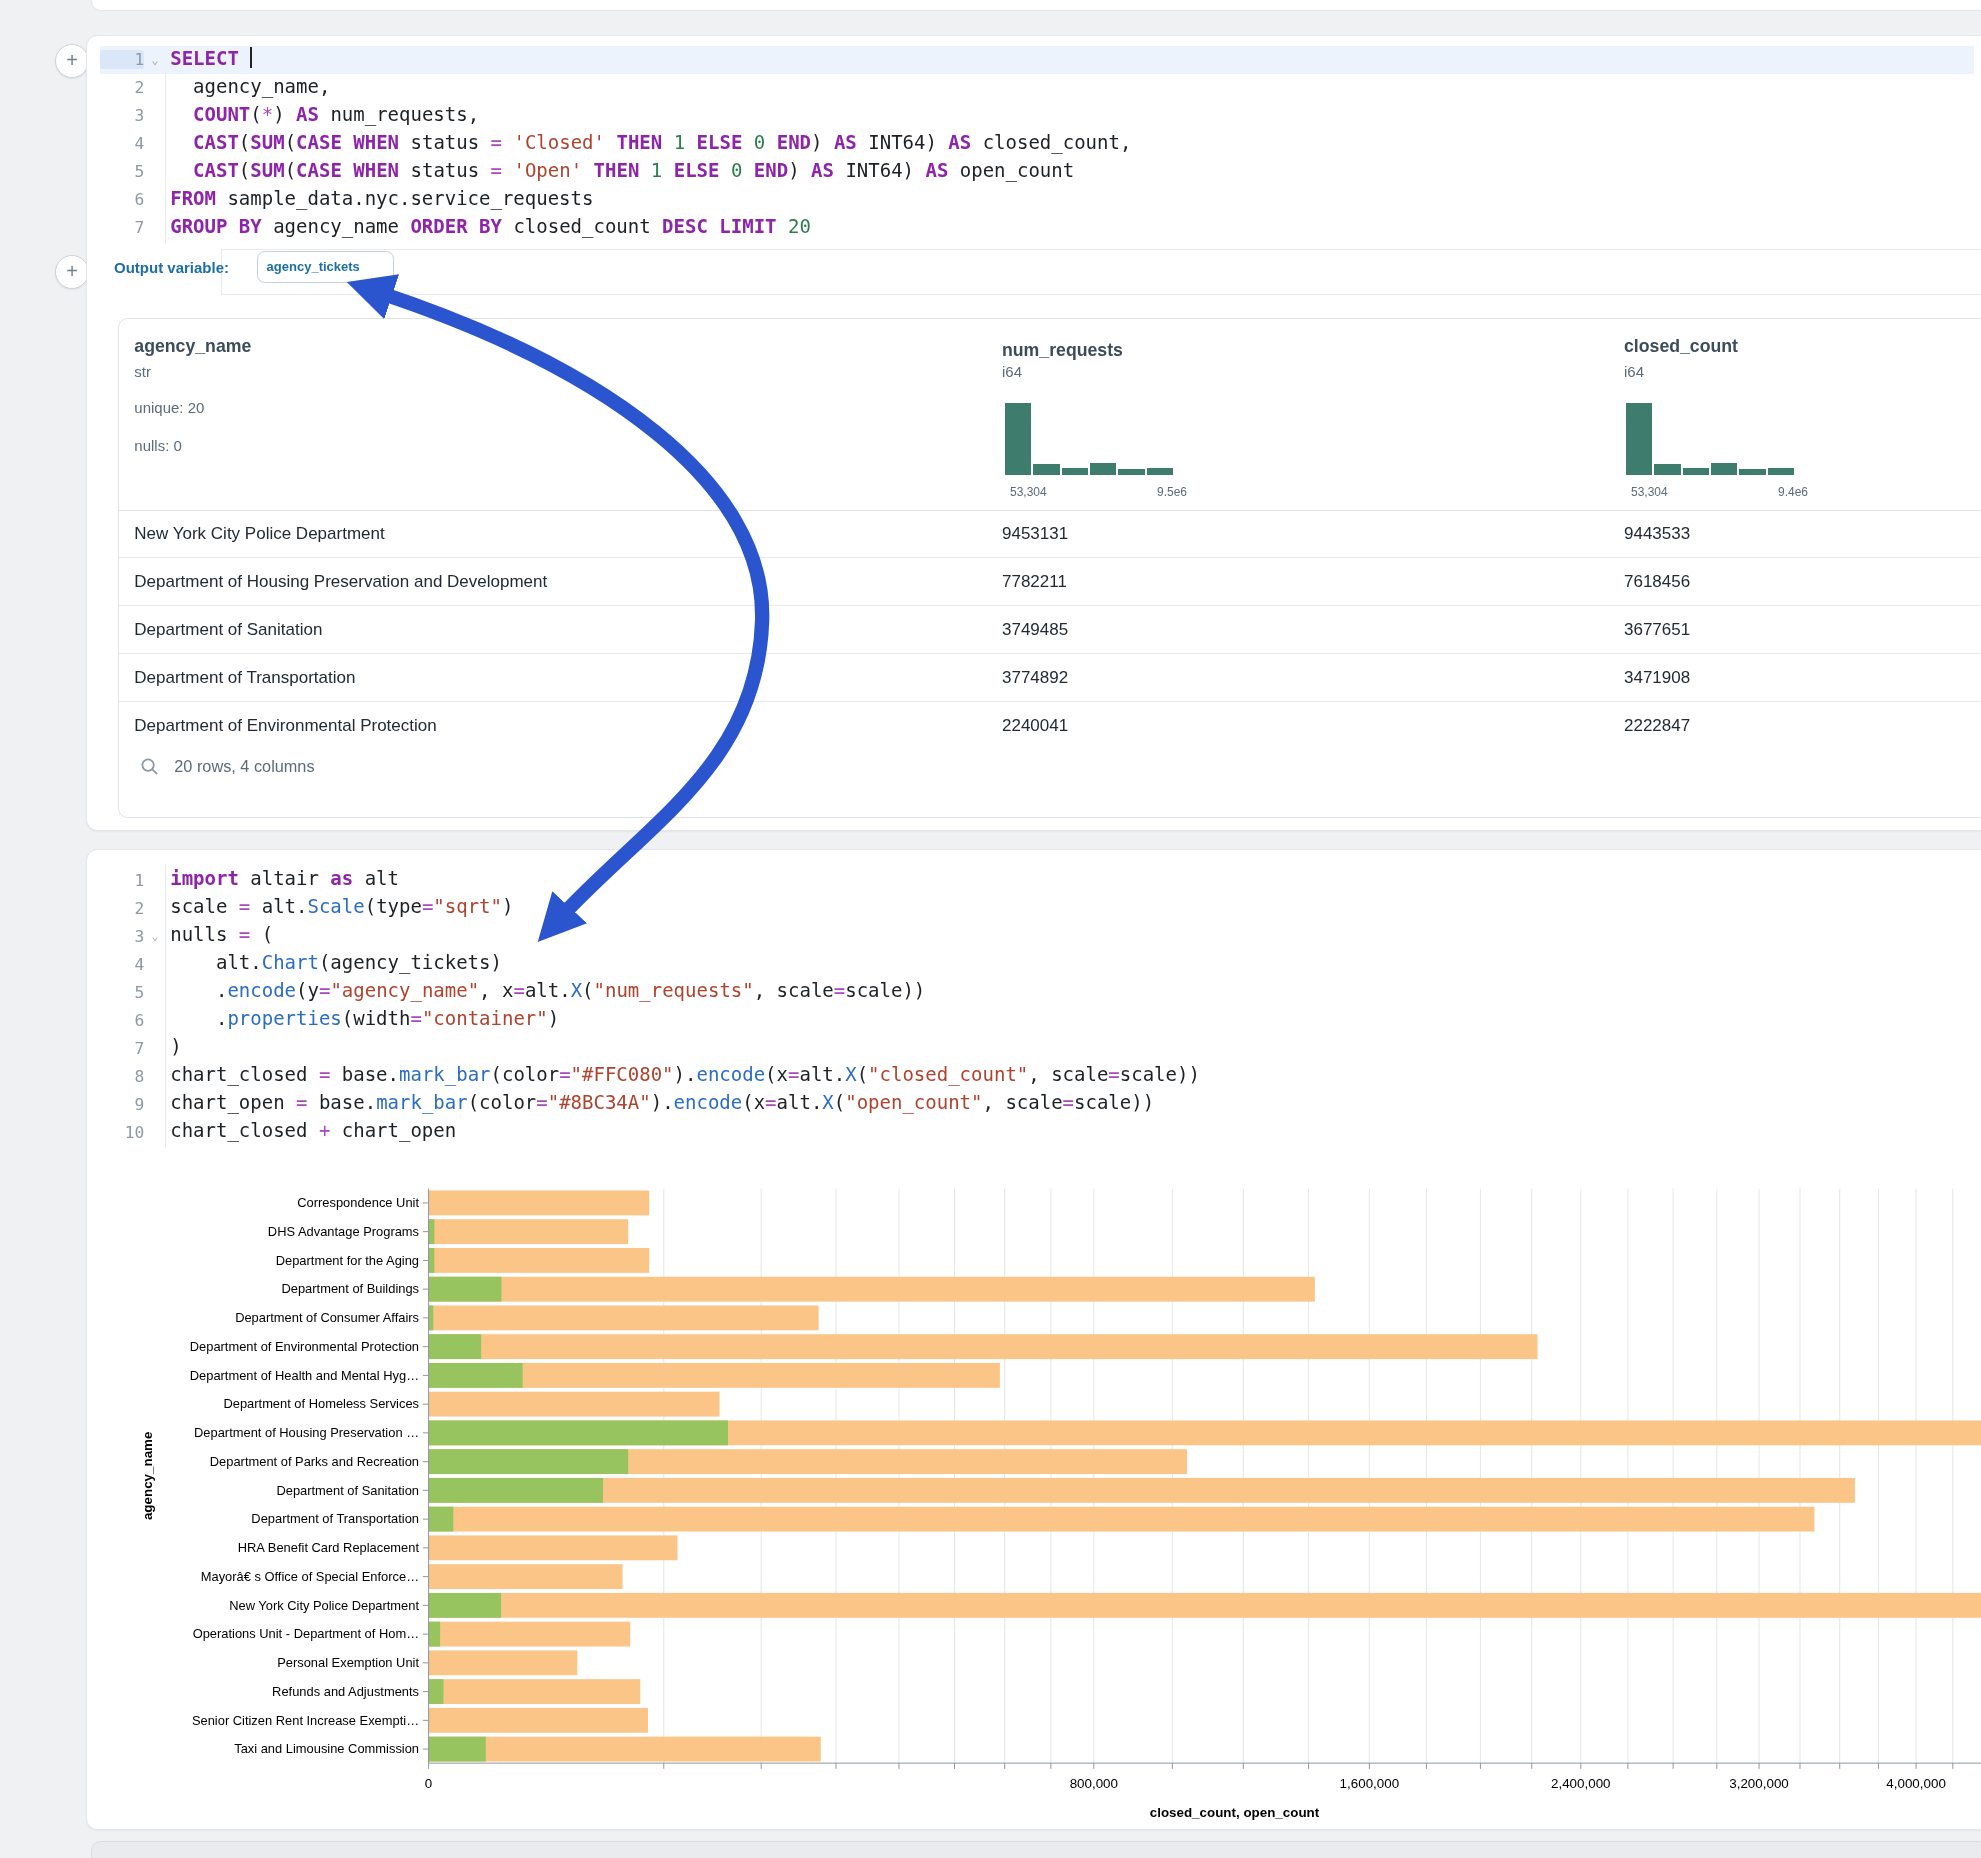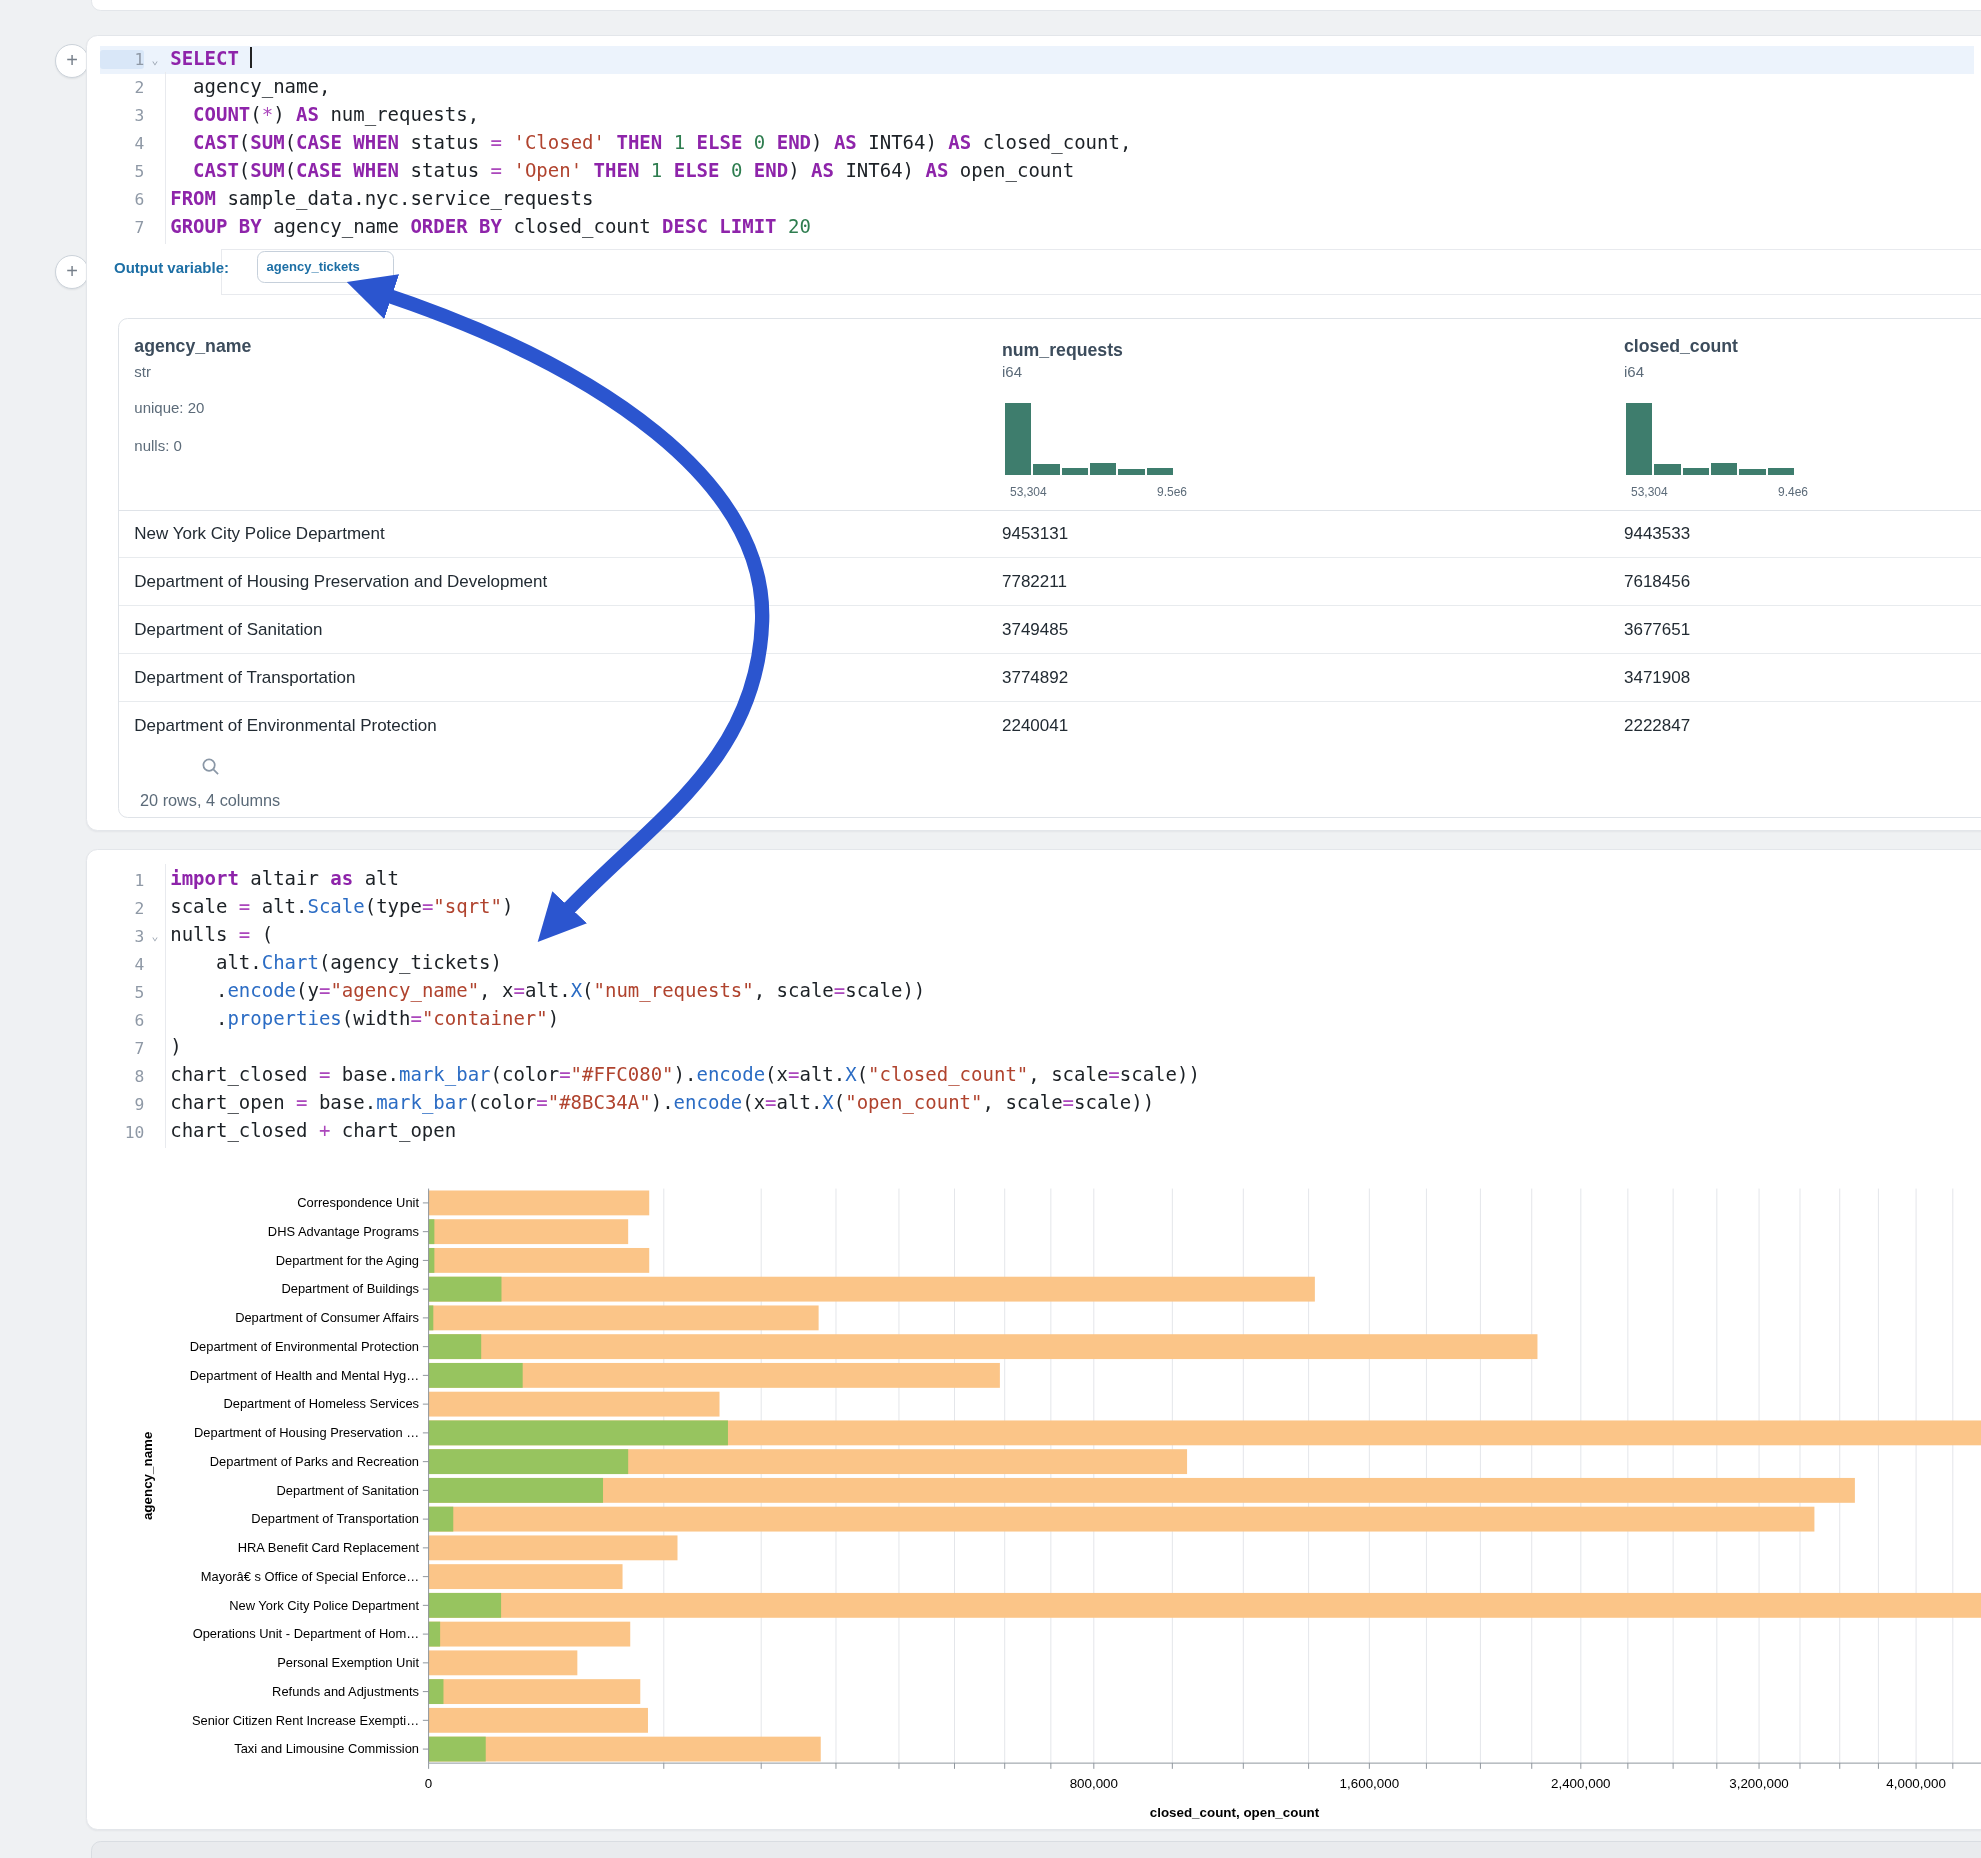--- a/index.html
+++ b/index.html
@@ -123,21 +123,21 @@
             <div class="c" style="left: 15.3px;">Department of Transportation</div>
             <div class="c" style="left: 883px;">3774892</div>
             <div class="c" style="left: 1505px;">3471908</div>
           </div>
           <div class="tbl-row">
             <div class="c" style="left: 15.3px;">Department of Environmental Protection</div>
             <div class="c" style="left: 883px;">2240041</div>
             <div class="c" style="left: 1505px;">2222847</div>
           </div>
         </div>
-      <div class="tbl-footer" style="left:21px;top:438px;flex-direction:column;">
+      <div class="tbl-footer" style="left:21px;top:438px;">
         <svg width="19" height="19" viewBox="0 0 20 20" style="cursor:pointer;">
           <circle cx="8.5" cy="8.5" r="6" fill="none" stroke="#8a97a6" stroke-width="1.8"></circle>
           <line x1="13" y1="13" x2="18" y2="18" stroke="#8a97a6" stroke-width="1.8"></line>
         </svg>
         <span>20 rows, 4 columns</span>
       </div>
     </div>
   </div>
 
   <div class="card" style="left:86px;top:849px;width:1912px;height:979px;">

